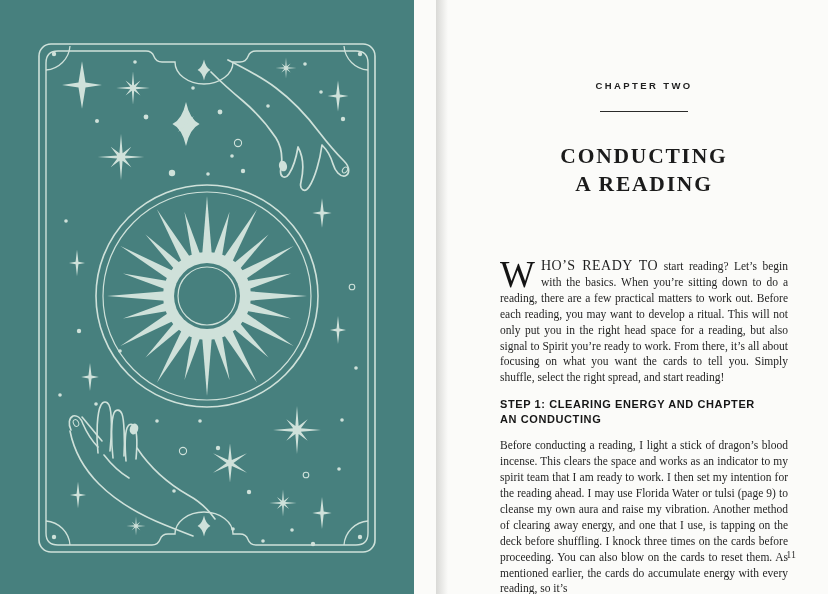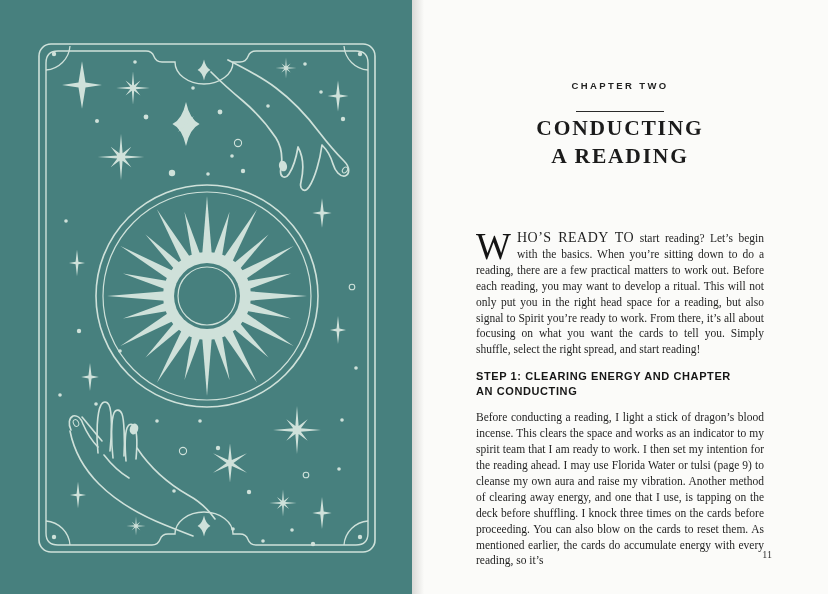--- a/index.html
+++ b/index.html
@@ -15,30 +15,30 @@
 
   
   .page-left{position:absolute;left:0;top:0;width:414px;height:594px;
              background:var(--left-page-bg);}
   .page-left svg{display:block;width:414px;height:594px;}
   .ln{stroke:var(--illustration-line);fill:none;}
   .fl{fill:var(--illustration-line);stroke:none;}
   .tfl{fill:var(--left-page-bg);stroke:none;}
 
   
-  .page-right{position:absolute;left:412px;top:0;width:388px;height:594px;
+  .page-right{position:absolute;left:436px;top:0;width:388px;height:594px;
               background:var(--right-page-bg);}
   .gutter-shade{position:absolute;left:0;top:0;width:12px;height:594px;
                 background:linear-gradient(to right, rgba(60,60,55,.18), rgba(60,60,55,0));}
   .text-col{position:absolute;left:64px;top:0;width:288px;}
   .kicker{margin-top:80px;text-align:center;
           font-family:"Liberation Sans", sans-serif;font-weight:700;
           font-size:9.5px;letter-spacing:2.4px;color:#222;}
   .rule{width:88px;height:0;border-top:1.5px solid #2a2a2a;margin:20px auto 0 auto;}
-  .chapter-title{margin-top:2px;text-align:center;font-weight:700;
+  .chapter-title{margin-top:30px;text-align:center;font-weight:700;
                  font-size:21.5px;line-height:28px;letter-spacing:1.8px;color:#1b1b1b;}
   .para{margin-top:0;font-size:11.5px;line-height:15.9px;text-align:justify;
         color:var(--text-color);}
   .p1{margin-top:60px;}
   .dropcap{float:left;font-size:37px;line-height:29px;padding:2px 6px 0 0;
            font-weight:400;color:#141414;}
   .leadin{font-size:14px;letter-spacing:.5px;}
   .section-heading{margin-top:11px;font-family:"Liberation Sans", sans-serif;
                    font-weight:700;font-size:11px;line-height:14.5px;
                    letter-spacing:.6px;color:#161616;}

